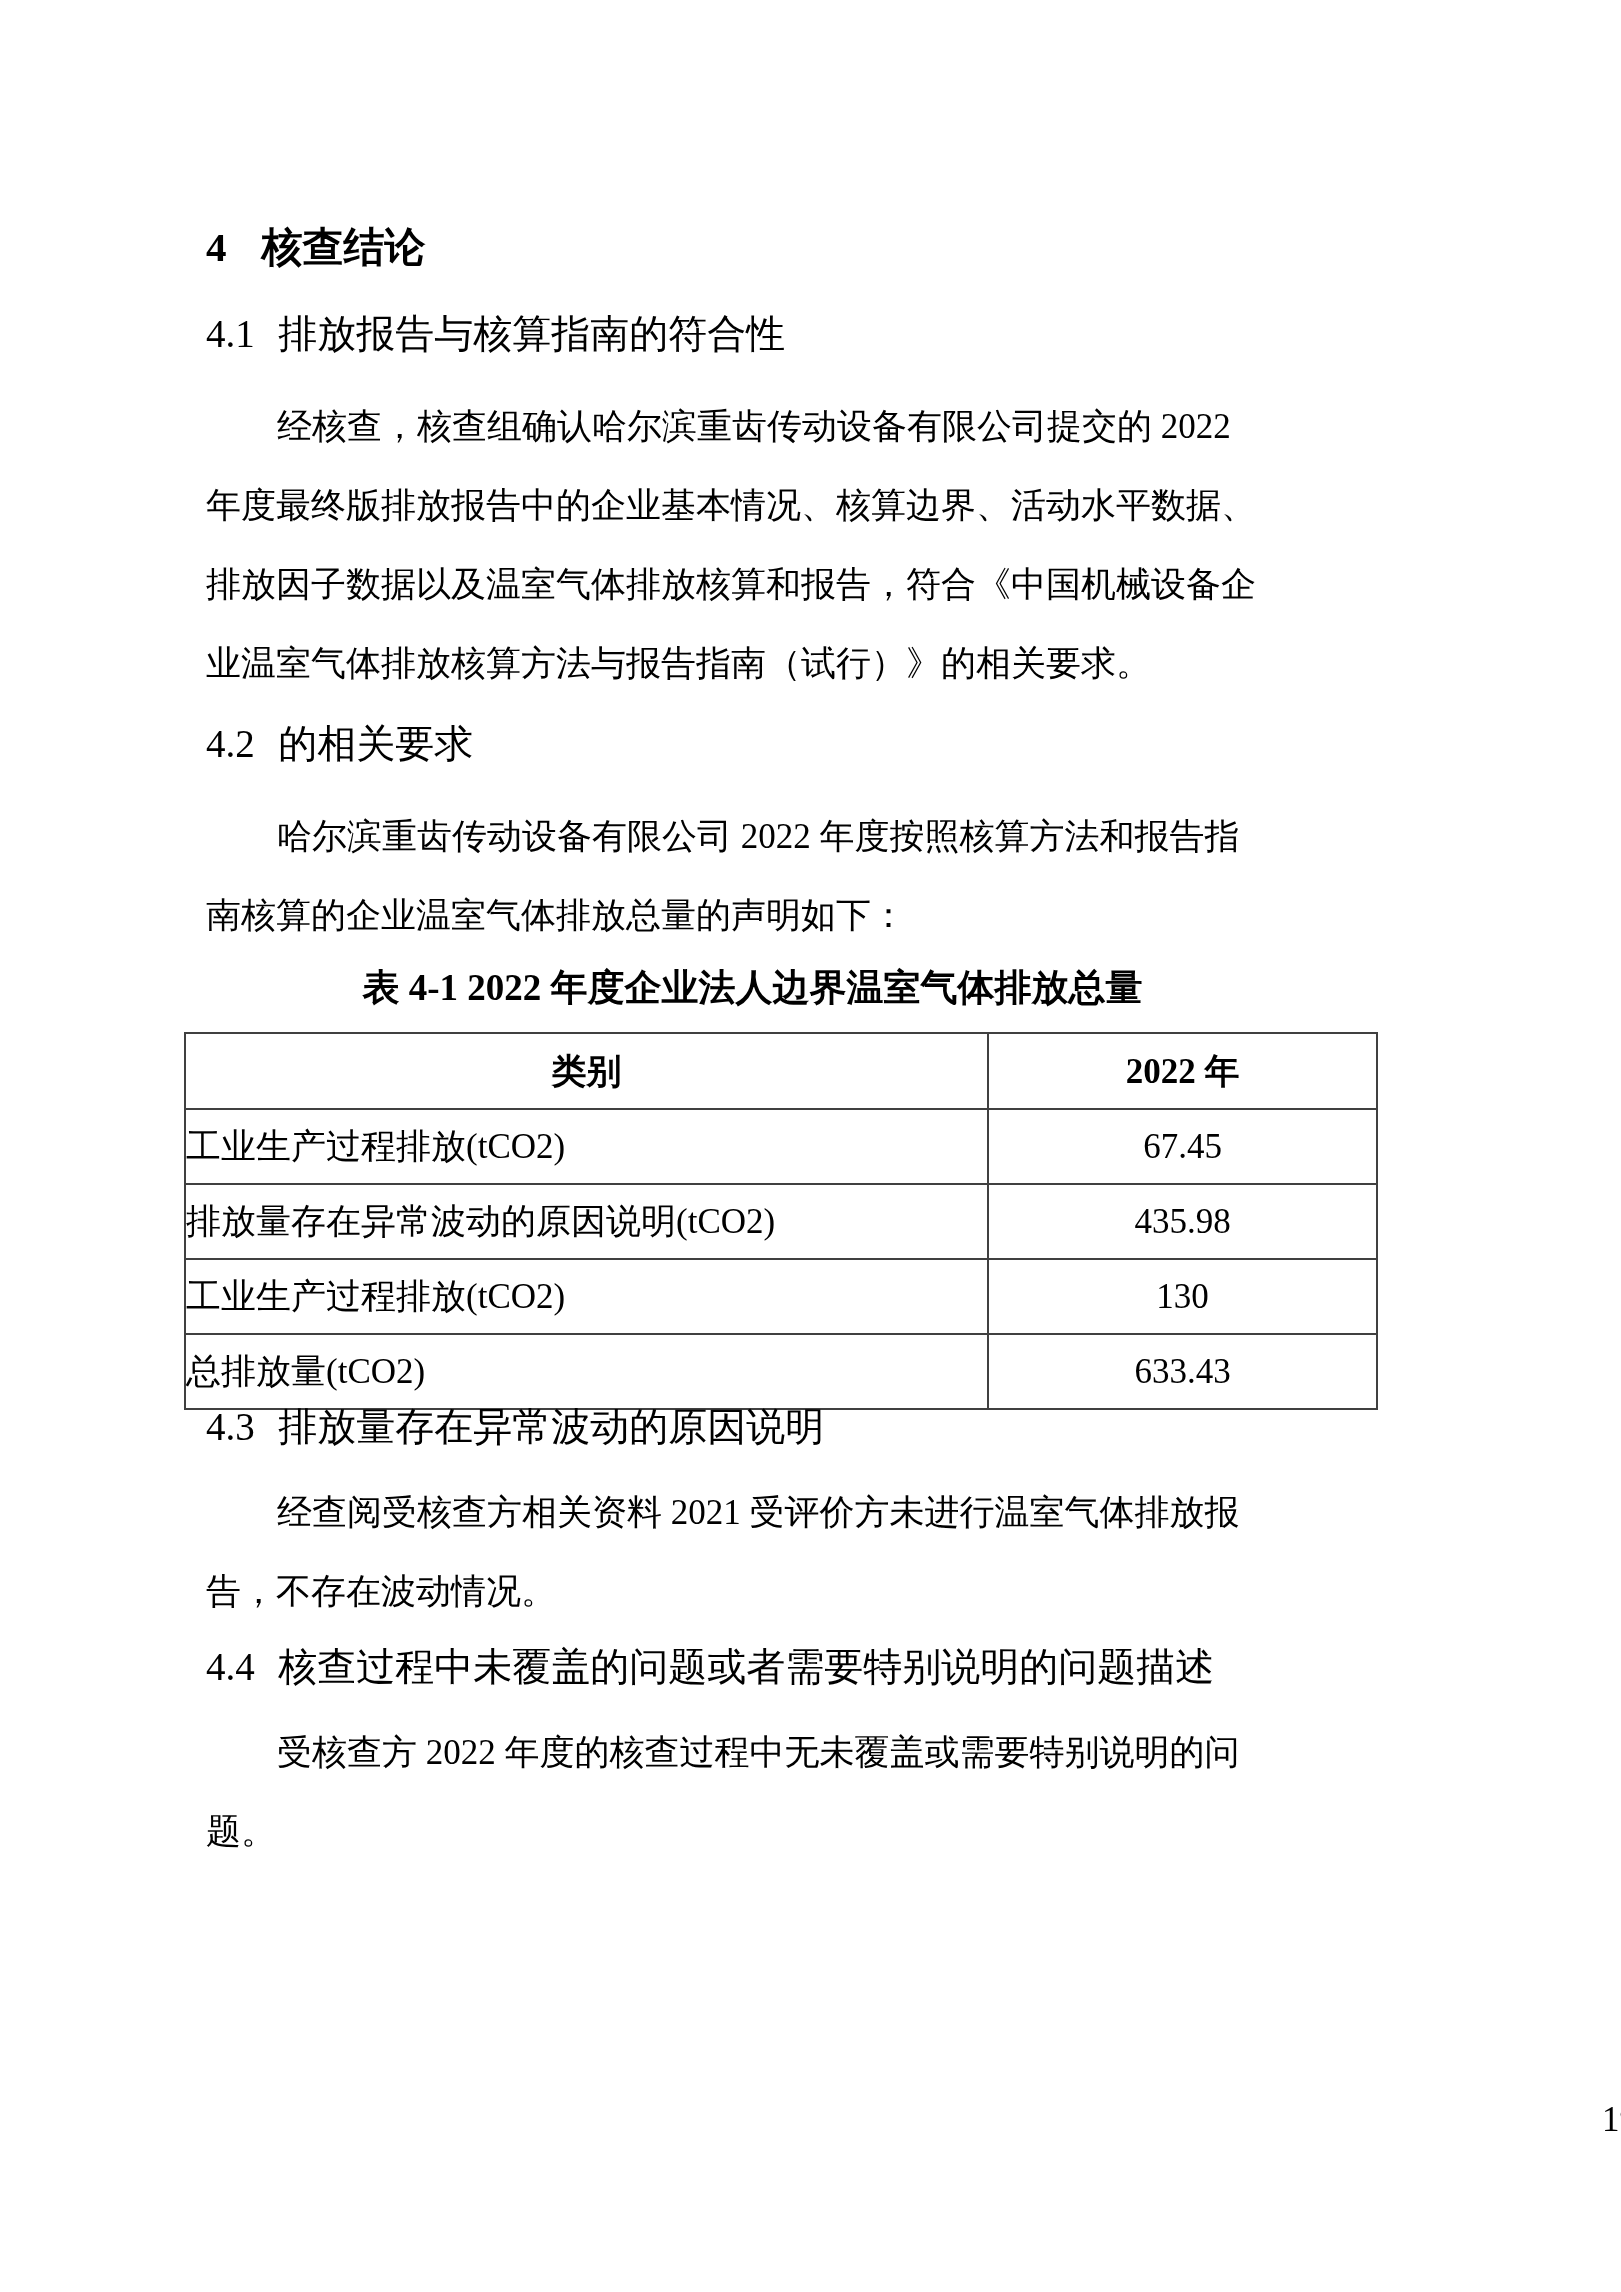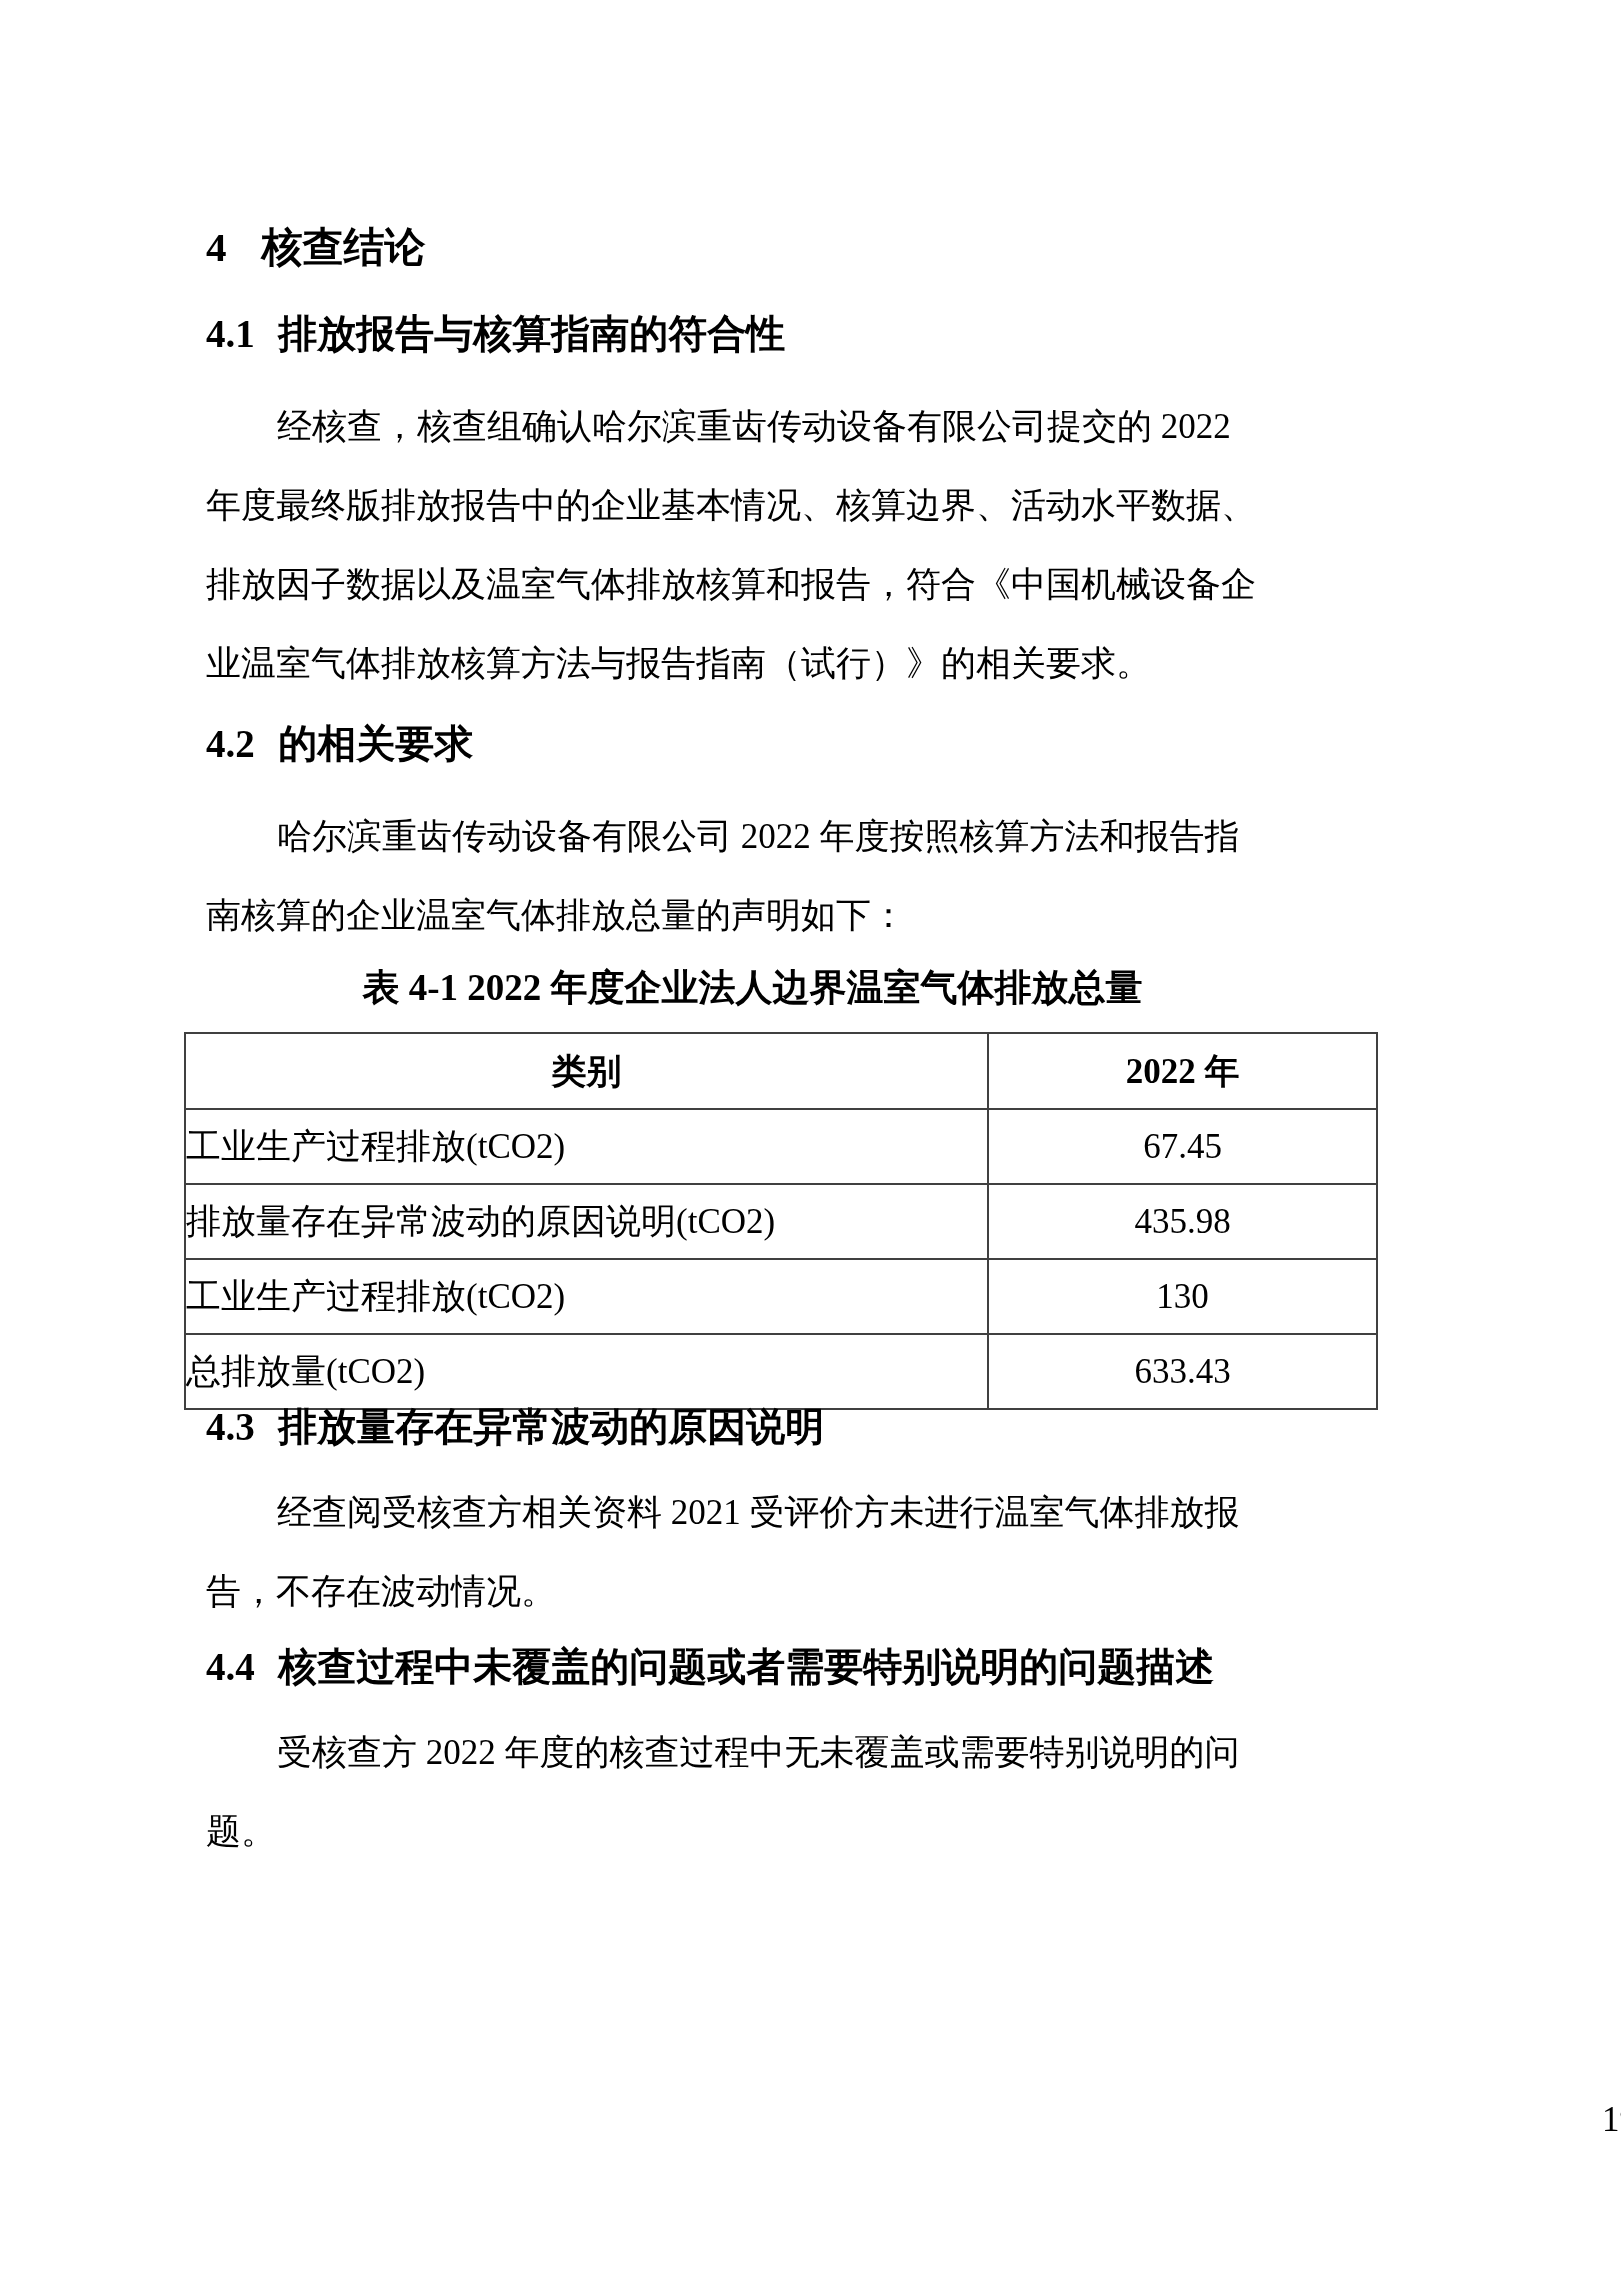--- a/index.html
+++ b/index.html
@@ -16,21 +16,21 @@
     position: absolute;
     left: 206px; top: 218px;
     font-size: 41px; font-weight: bold;
     display: flex; gap: 35px;
     line-height: 59px;
     white-space: nowrap;
   }
   .h2 {
     position: absolute;
     left: 206px;
-    font-size: 39px; font-weight: bold;
+    font-size: 39px; font-weight: normal;
     display: flex; gap: 23.5px;
     line-height: 55px;
     white-space: nowrap;
   }
   .h2-41 { top: 306px; }
   .h2-42 { top: 716px; }
   .h2-43 { top: 1399px; }
   .h2-44 { top: 1639px; }
   .para {
     position: absolute;

